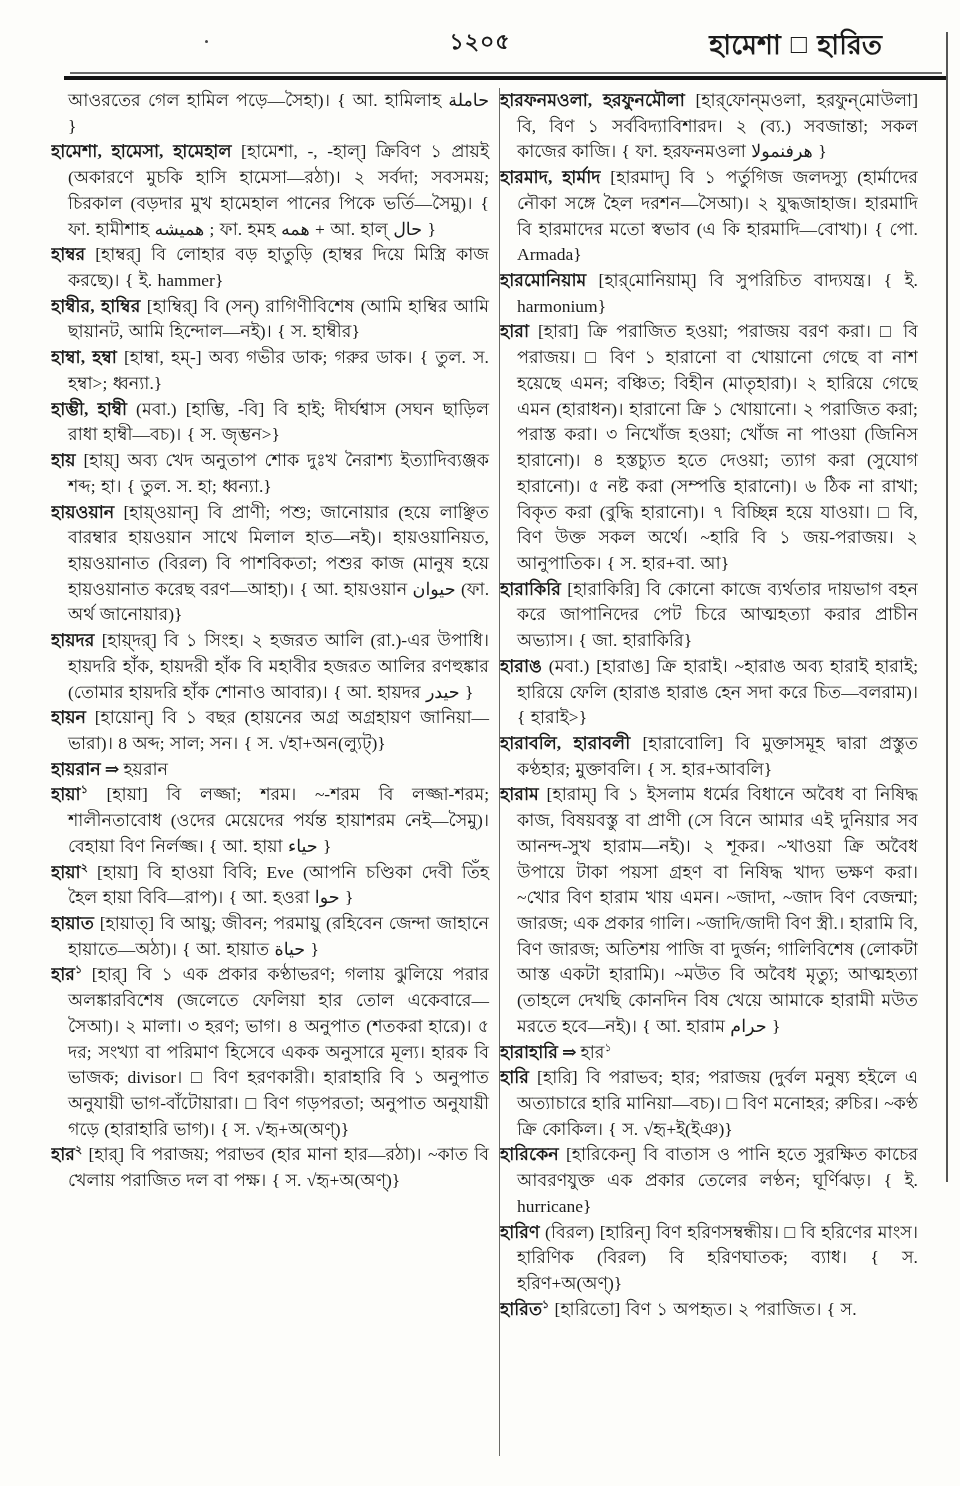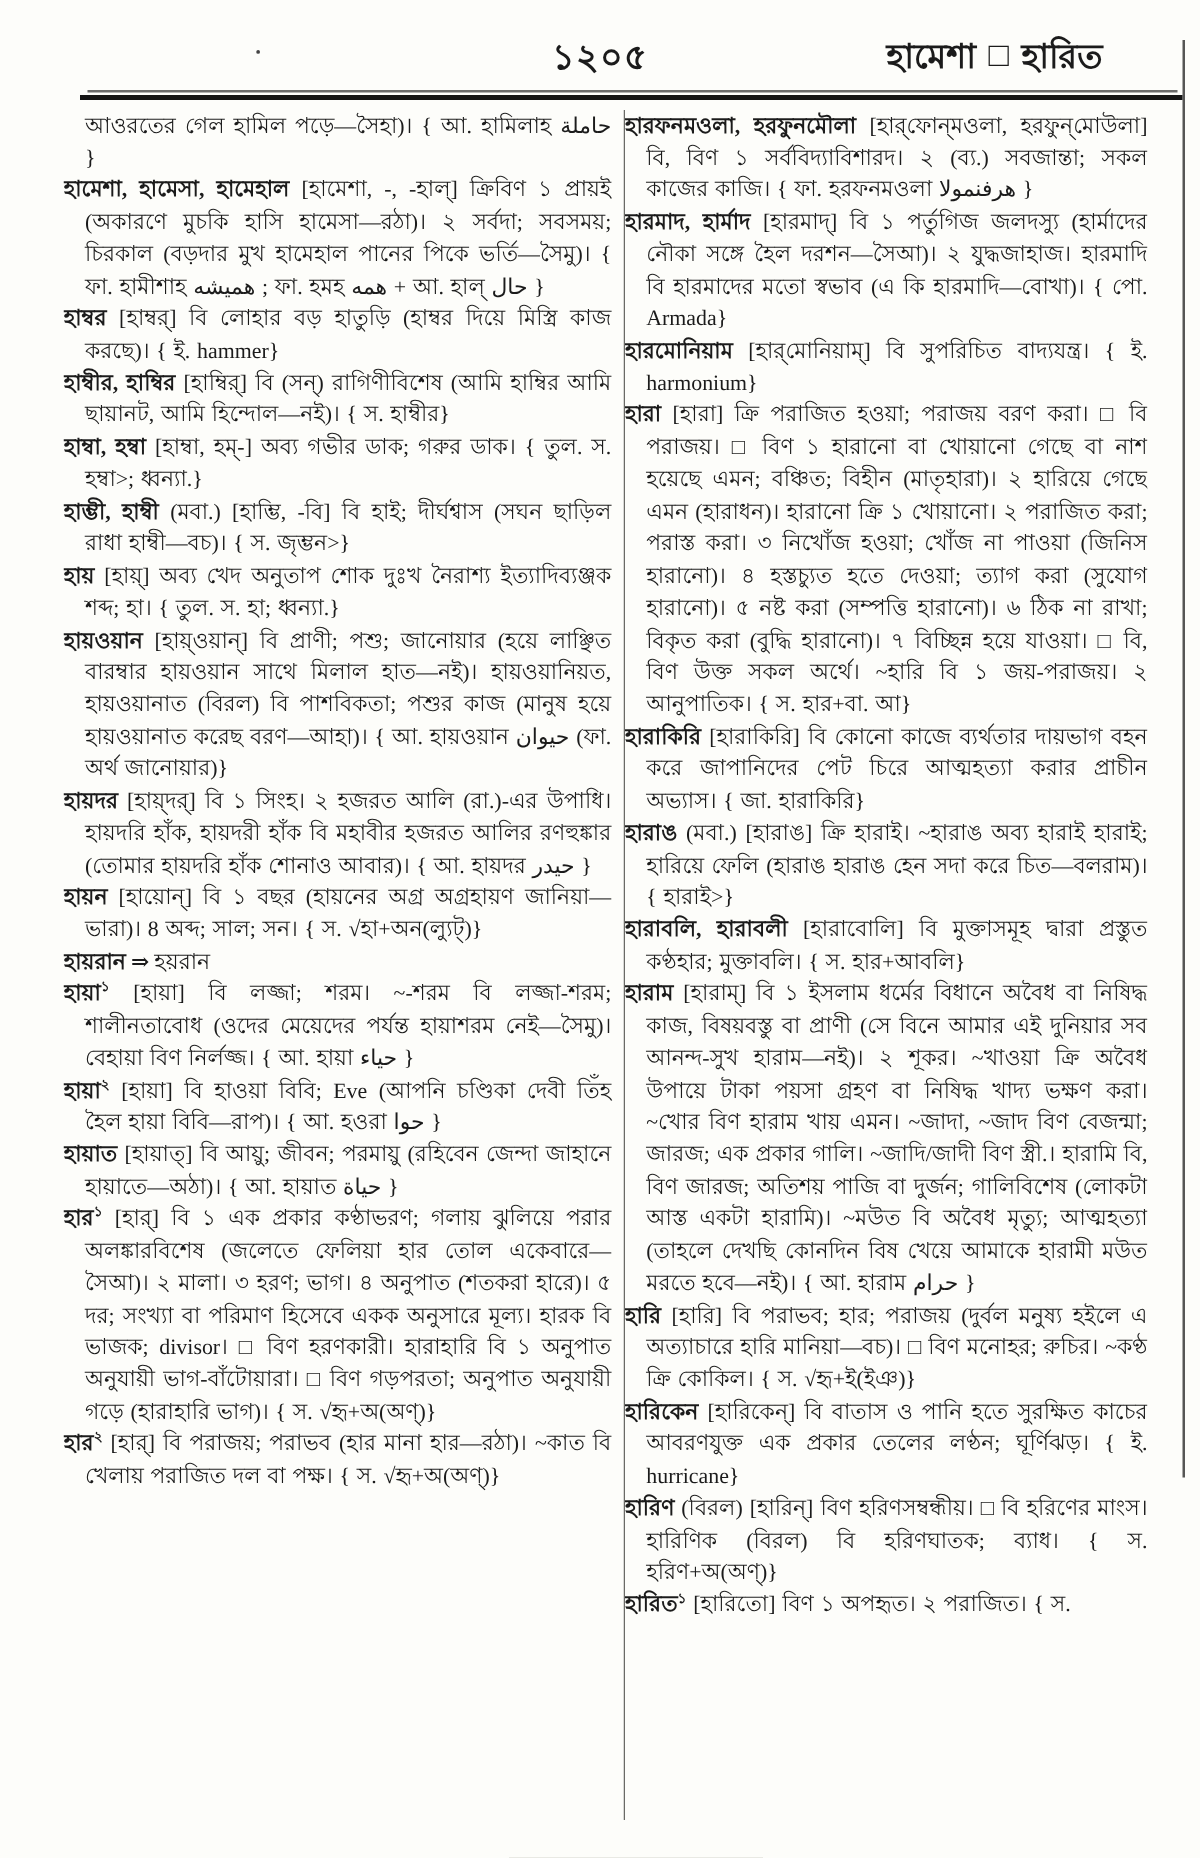--- a/index.html
+++ b/index.html
@@ -10,21 +10,21 @@
     margin: 0 auto;
     background: #fdfdfa;
     color: #1b1b1b;
     font-family: "Liberation Serif", "DejaVu Serif", serif;
     overflow: hidden;
   }
   
   .header { position: absolute; top: 24px; left: 0; right: 0; height: 40px; }
   .page-number {
     position: absolute; left: 0; right: 0; text-align: center;
-    font-size: 28px; font-weight: bold; letter-spacing: 1px;
+    font-size: 22px; font-weight: bold; letter-spacing: 1px;
   }
   .guide-words {
     position: absolute; right: 78px; top: 0;
     font-size: 27px; font-weight: bold; white-space: nowrap;
   }
   .guide-sep { display: inline-block; margin: 0 10px; font-weight: normal; transform: translateY(-1px); }
   
   .rule-thin  { position: absolute; top: 72px; left: 70px; right: 18px; height: 2px; background: #3a3a3a; opacity: .75; }
   .rule-thick { position: absolute; top: 76px; left: 64px; right: 14px; height: 4px; background: #141414; }
   
@@ -88,20 +88,21 @@
       </div>
     <div class="col col-right" id="col-right">
         <p class="entry"><b class="headword">হারফনমওলা, হরফুনমৌলা</b><span> [হার্‌ফোন্‌মওলা, হরফুন্‌মোউলা] বি, বিণ ১ সর্ববিদ্যাবিশারদ। ২ (ব্য.) সবজান্তা; সকল কাজের কাজি। { ফা. হরফনমওলা هرفنمولا }</span></p>
         <p class="entry"><b class="headword">হারমাদ, হার্মাদ</b><span> [হারমাদ্] বি ১ পর্তুগিজ জলদস্যু (হার্মাদের নৌকা সঙ্গে হৈল দরশন—সৈআ)। ২ যুদ্ধজাহাজ। হারমাদি বি হারমাদের মতো স্বভাব (এ কি হারমাদি—বোখা)। { পো. Armada}</span></p>
         <p class="entry"><b class="headword">হারমোনিয়াম</b><span> [হার্‌মোনিয়াম্] বি সুপরিচিত বাদ্যযন্ত্র। { ই. harmonium}</span></p>
         <p class="entry"><b class="headword">হারা</b><span> [হারা] ক্রি পরাজিত হওয়া; পরাজয় বরণ করা। □ বি পরাজয়। □ বিণ ১ হারানো বা খোয়ানো গেছে বা নাশ হয়েছে এমন; বঞ্চিত; বিহীন (মাতৃহারা)। ২ হারিয়ে গেছে এমন (হারাধন)। হারানো ক্রি ১ খোয়ানো। ২ পরাজিত করা; পরাস্ত করা। ৩ নিখোঁজ হওয়া; খোঁজ না পাওয়া (জিনিস হারানো)। ৪ হস্তচ্যুত হতে দেওয়া; ত্যাগ করা (সুযোগ হারানো)। ৫ নষ্ট করা (সম্পত্তি হারানো)। ৬ ঠিক না রাখা; বিকৃত করা (বুদ্ধি হারানো)। ৭ বিচ্ছিন্ন হয়ে যাওয়া। □ বি, বিণ উক্ত সকল অর্থে। ~হারি বি ১ জয়-পরাজয়। ২ আনুপাতিক। { স. হার+বা. আ}</span></p>
         <p class="entry"><b class="headword">হারাকিরি</b><span> [হারাকিরি] বি কোনো কাজে ব্যর্থতার দায়ভাগ বহন করে জাপানিদের পেট চিরে আত্মহত্যা করার প্রাচীন অভ্যাস। { জা. হারাকিরি}</span></p>
         <p class="entry"><b class="headword">হারাঙ</b><span> (মবা.) [হারাঙ] ক্রি হারাই। ~হারাঙ অব্য হারাই হারাই; হারিয়ে ফেলি (হারাঙ হারাঙ হেন সদা করে চিত—বলরাম)। { হারাই&gt;}</span></p>
         <p class="entry"><b class="headword">হারাবলি, হারাবলী</b><span> [হারাবোলি] বি মুক্তাসমূহ দ্বারা প্রস্তুত কণ্ঠহার; মুক্তাবলি। { স. হার+আবলি}</span></p>
         <p class="entry"><b class="headword">হারাম</b><span> [হারাম্] বি ১ ইসলাম ধর্মের বিধানে অবৈধ বা নিষিদ্ধ কাজ, বিষয়বস্তু বা প্রাণী (সে বিনে আমার এই দুনিয়ার সব আনন্দ-সুখ হারাম—নই)। ২ শূকর। ~খাওয়া ক্রি অবৈধ উপায়ে টাকা পয়সা গ্রহণ বা নিষিদ্ধ খাদ্য ভক্ষণ করা। ~খোর বিণ হারাম খায় এমন। ~জাদা, ~জাদ বিণ বেজন্মা; জারজ; এক প্রকার গালি। ~জাদি/জাদী বিণ স্ত্রী.। হারামি বি, বিণ জারজ; অতিশয় পাজি বা দুর্জন; গালিবিশেষ (লোকটা আস্ত একটা হারামি)। ~মউত বি অবৈধ মৃত্যু; আত্মহত্যা (তাহলে দেখছি কোনদিন বিষ খেয়ে আমাকে হারামী মউত মরতে হবে—নই)। { আ. হারাম حرام }</span></p>
+        <p class="entry"><b class="headword">হারাহারি</b><span class="xref-arrow">⇒</span><span class="xref-target">হার<sup>১</sup></span></p>
         <p class="entry"><b class="headword">হারি</b><span> [হারি] বি পরাভব; হার; পরাজয় (দুর্বল মনুষ্য হইলে এ অত্যাচারে হারি মানিয়া—বচ)। □ বিণ মনোহর; রুচির। ~কণ্ঠ ক্রি কোকিল। { স. √হৃ+ই(ইঞ)}</span></p>
         <p class="entry"><b class="headword">হারিকেন</b><span> [হারিকেন্] বি বাতাস ও পানি হতে সুরক্ষিত কাচের আবরণযুক্ত এক প্রকার তেলের লণ্ঠন; ঘূর্ণিঝড়। { ই. hurricane}</span></p>
         <p class="entry"><b class="headword">হারিণ</b><span> (বিরল) [হারিন্] বিণ হরিণসম্বন্ধীয়। □ বি হরিণের মাংস। হারিণিক (বিরল) বি হরিণঘাতক; ব্যাধ। { স. হরিণ+অ(অণ্)}</span></p>
         <p class="entry"><b class="headword">হারিত<sup>১</sup></b><span> [হারিতো] বিণ ১ অপহৃত। ২ পরাজিত। { স.</span></p>
       </div>
   </div>
 
   <div class="edge-line"></div>
   <div class="speck"></div>
 

